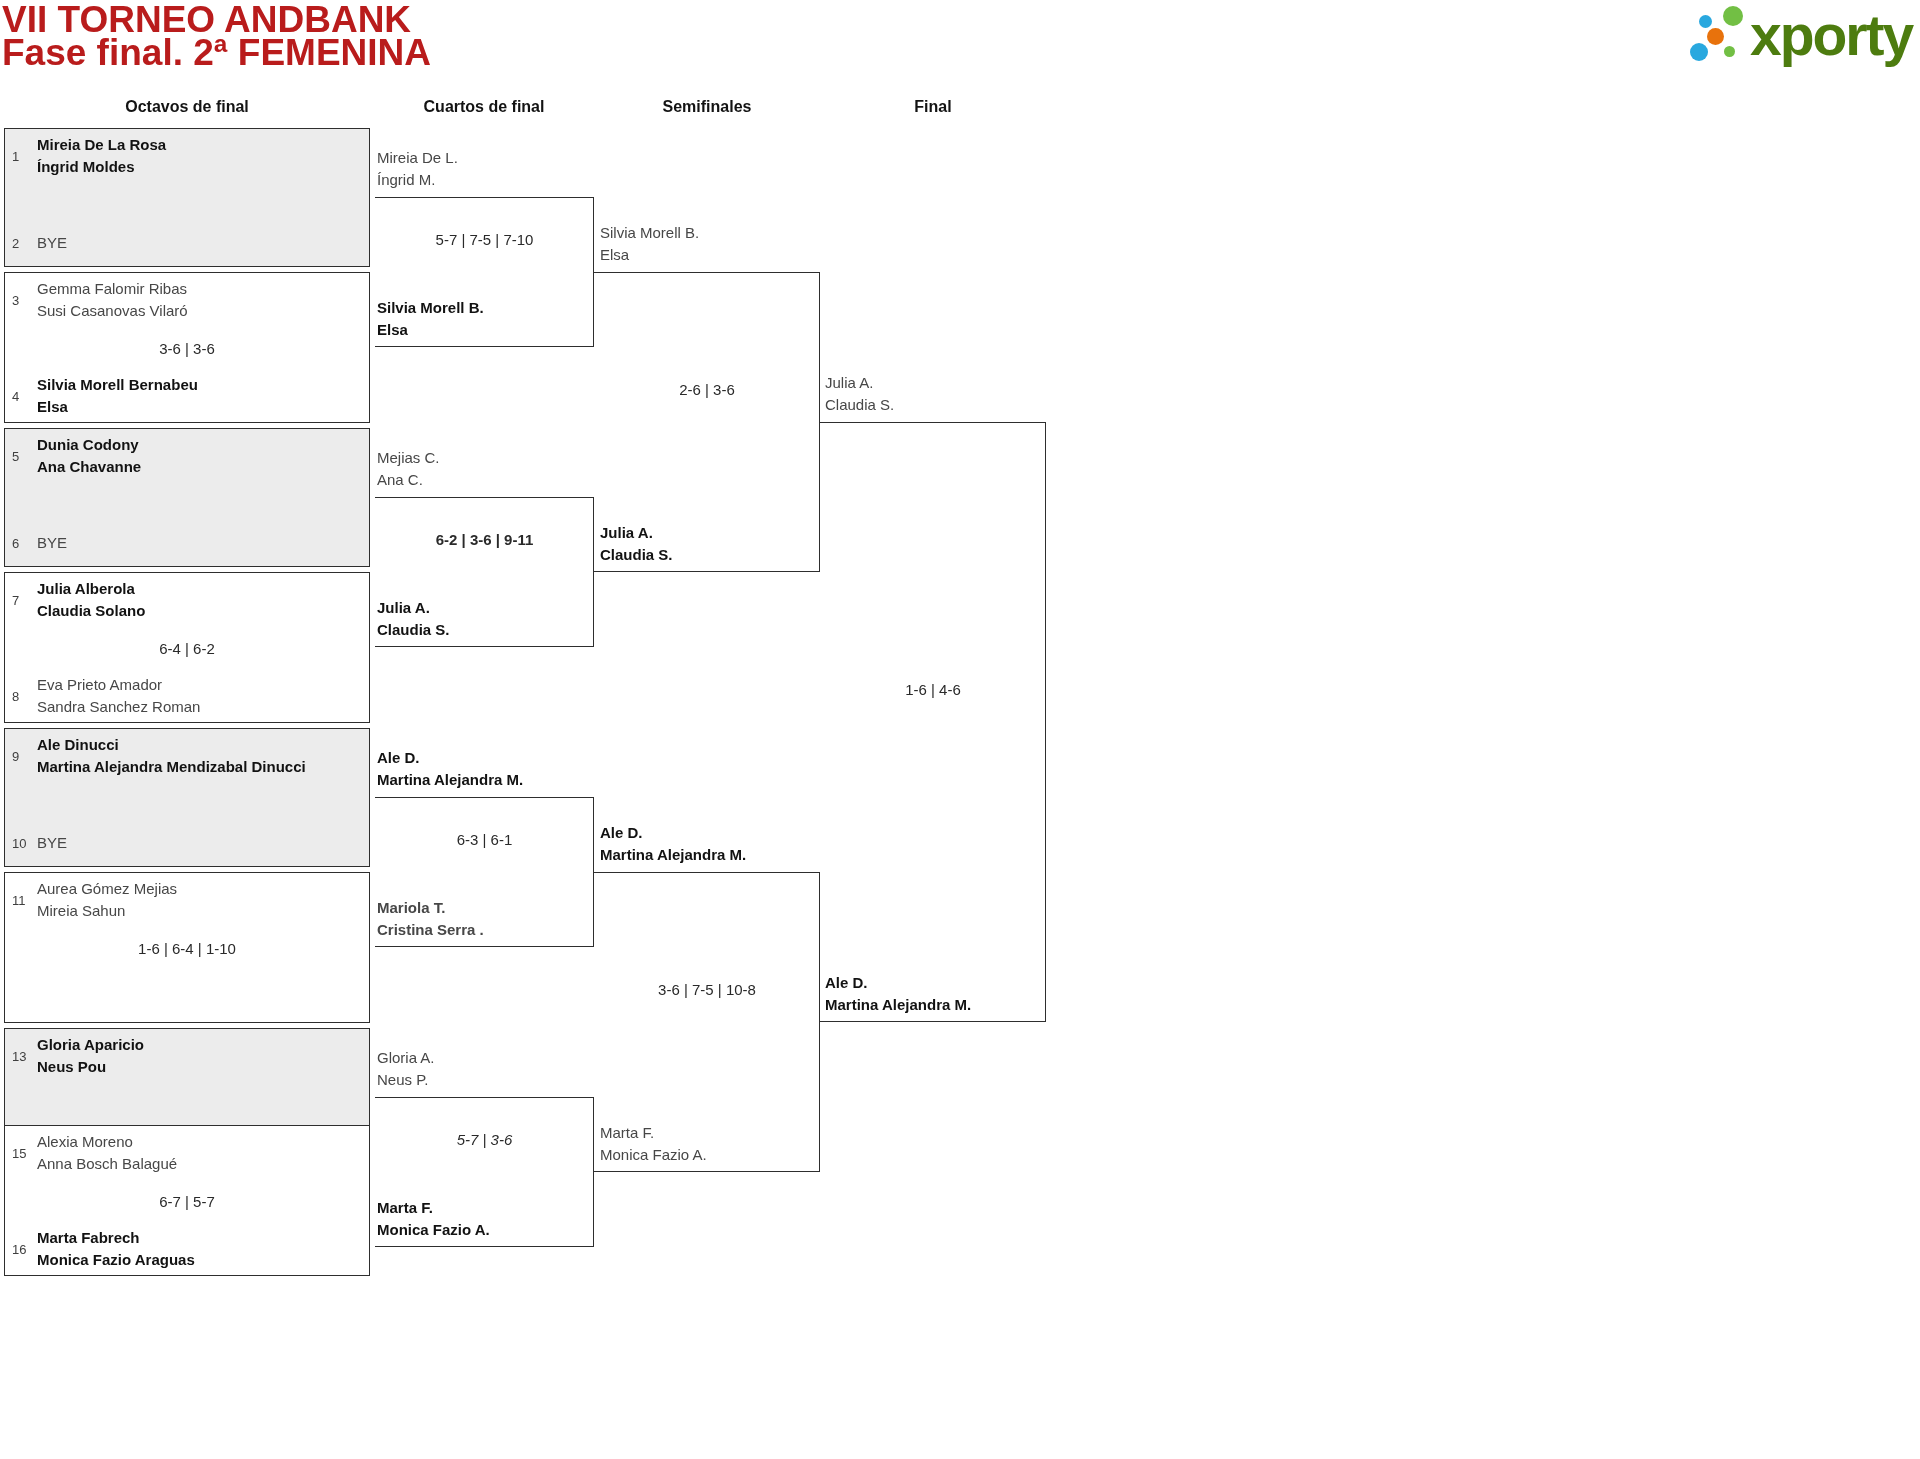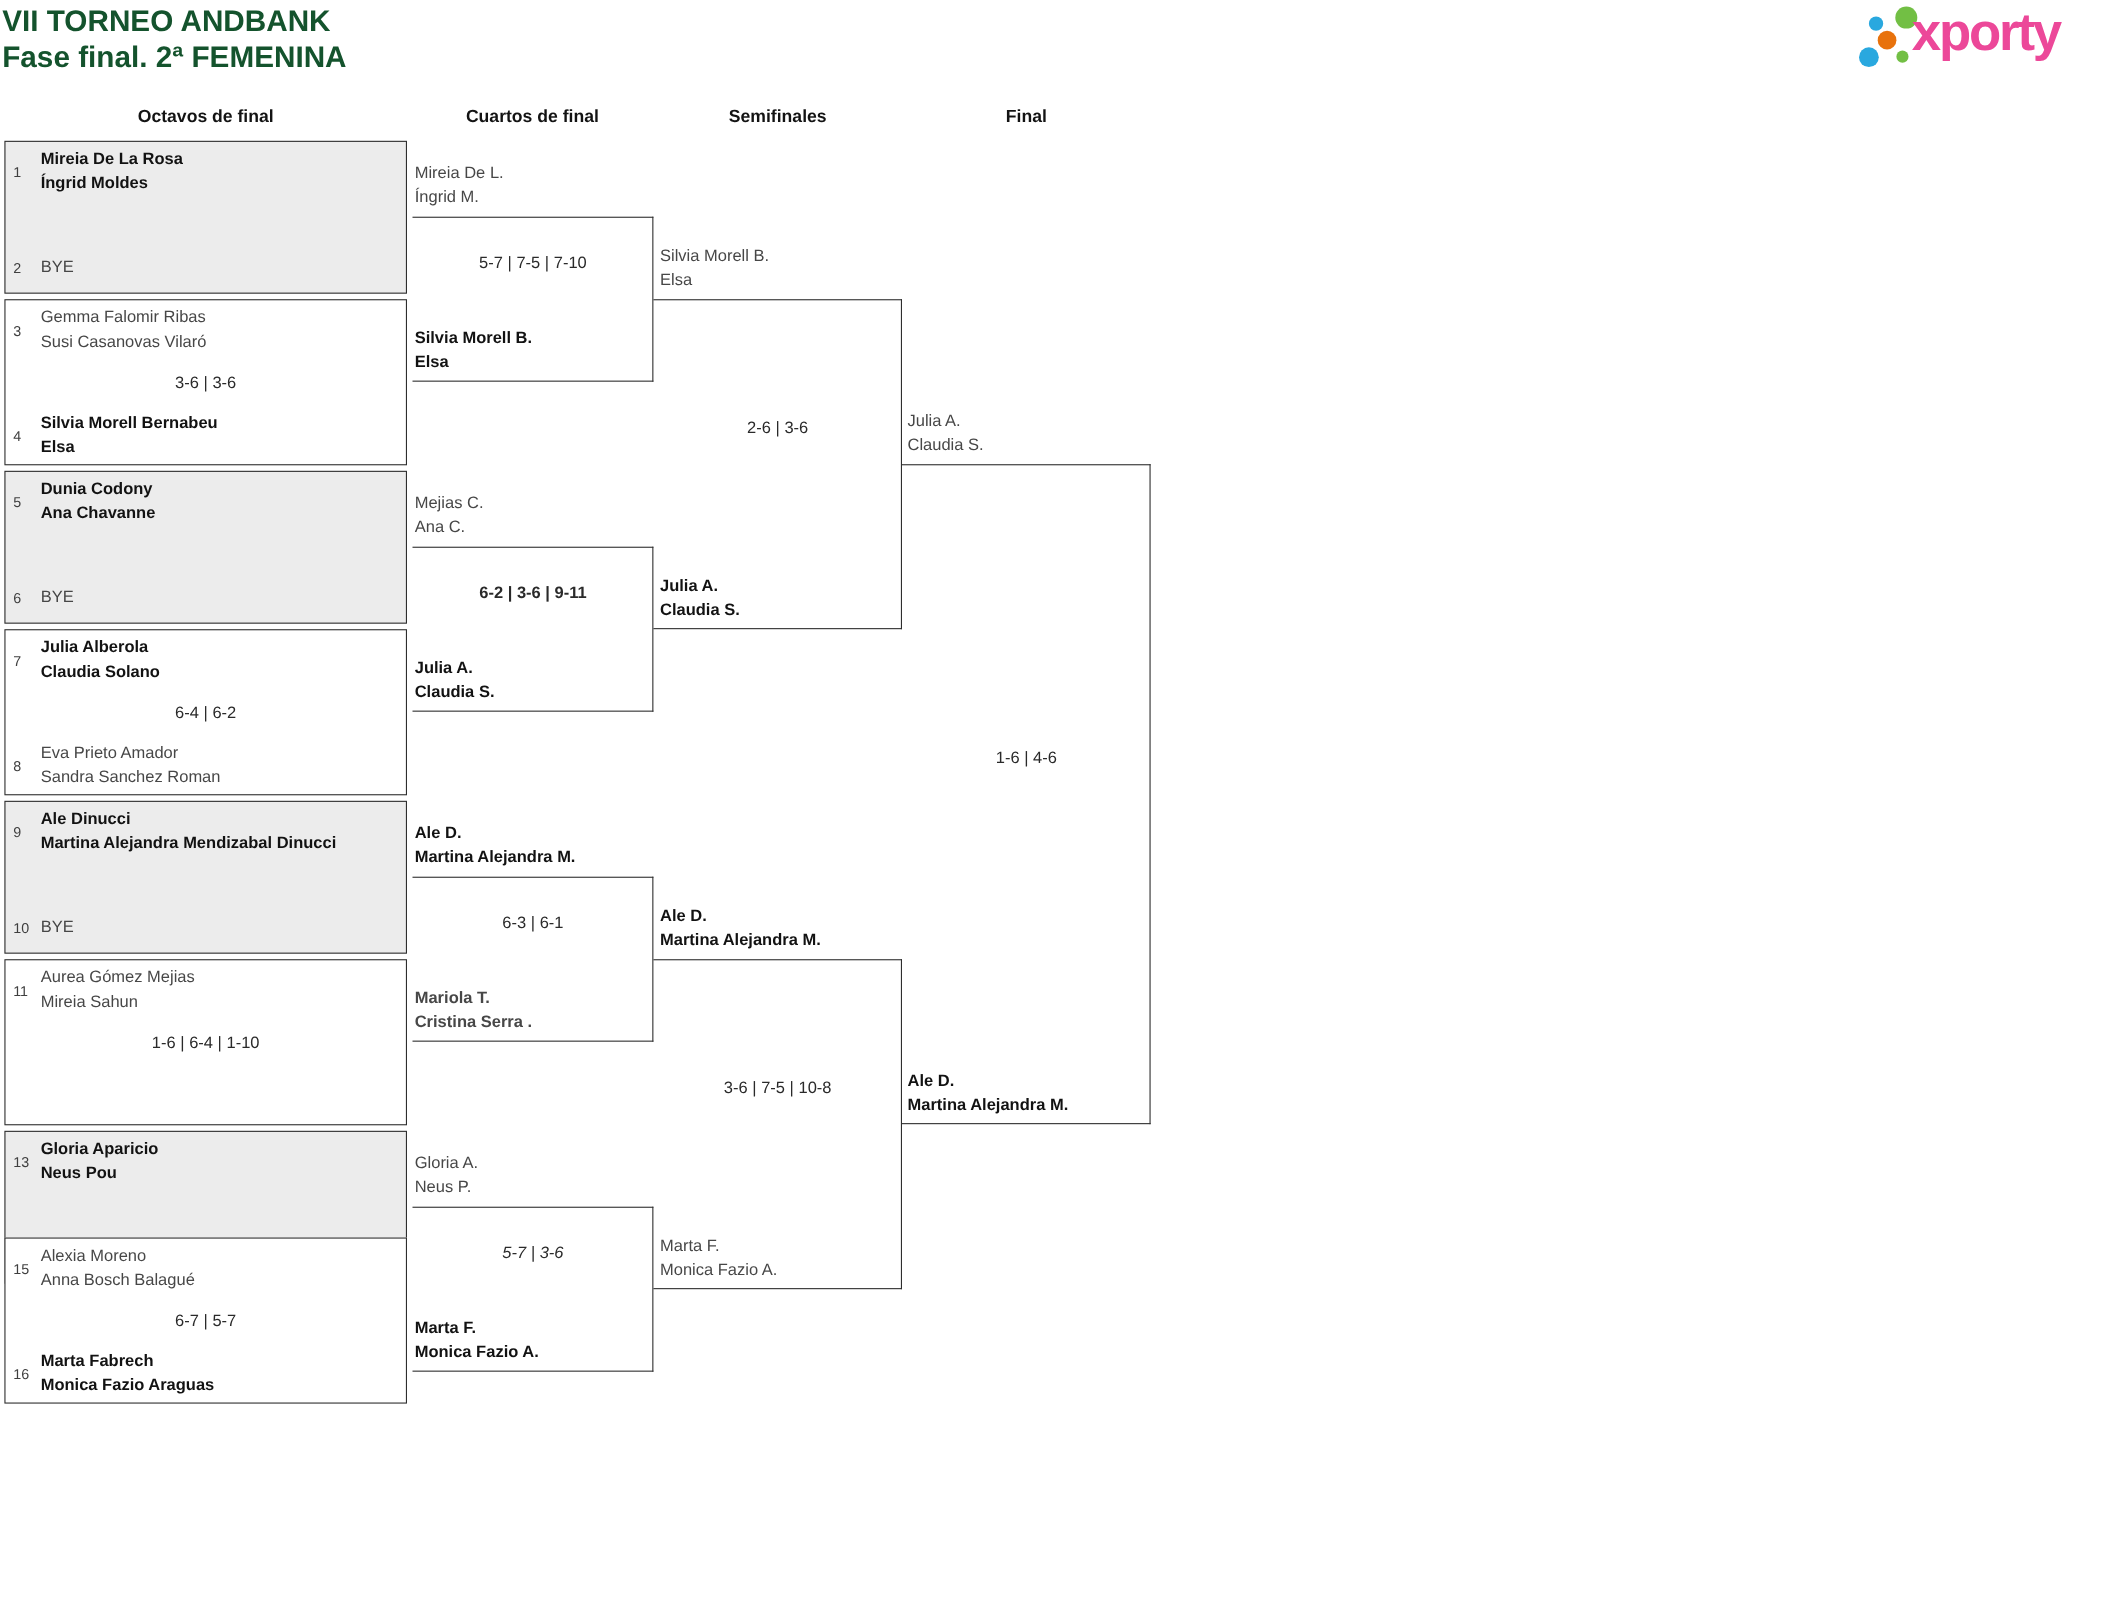--- a/index.html
+++ b/index.html
@@ -1,23 +1,23 @@
 <!DOCTYPE html>
 <html><head>
 <meta charset="utf-8">
 <style>
   html,body{margin:0;padding:0;background:#fff;}
   body{width:1920px;height:1459px;position:relative;font-family:"Liberation Sans",sans-serif;color:#1c1c1c;overflow:hidden;}
 
-  .title{position:absolute;left:2px;top:3px;font-size:27px;line-height:33px;font-weight:700;color:#14532d;}
+  .title{position:absolute;left:2px;top:3px;font-size:37px;line-height:33px;font-weight:700;color:#b91c1c;}
 
   
   .logo{position:absolute;left:1678px;top:6px;width:242px;height:74px;}
   .dot{position:absolute;border-radius:50%;}
-  .wordmark{position:absolute;left:60px;top:-4px;font-size:48px;font-weight:700;letter-spacing:-2px;color:#ec4899;}
+  .wordmark{position:absolute;left:72px;top:-4px;font-size:57px;font-weight:700;letter-spacing:-2px;color:#4d7c0f;}
 
   .round-header{position:absolute;top:98px;width:240px;margin-left:-120px;text-align:center;font-size:16px;font-weight:700;color:#131313;}
 
   
   .box16{position:absolute;left:4px;width:366px;box-sizing:border-box;border:1.5px solid #2e2e2e;background:#fff;}
   .box16.grey{background:#ececec;}
   .team-row{position:absolute;left:7px;right:6px;display:flex;align-items:center;gap:6px;}
   .team-row.top{top:5px;}
   .team-row.bot{bottom:4px;}
   .team-row.bye-row{bottom:12px;}

